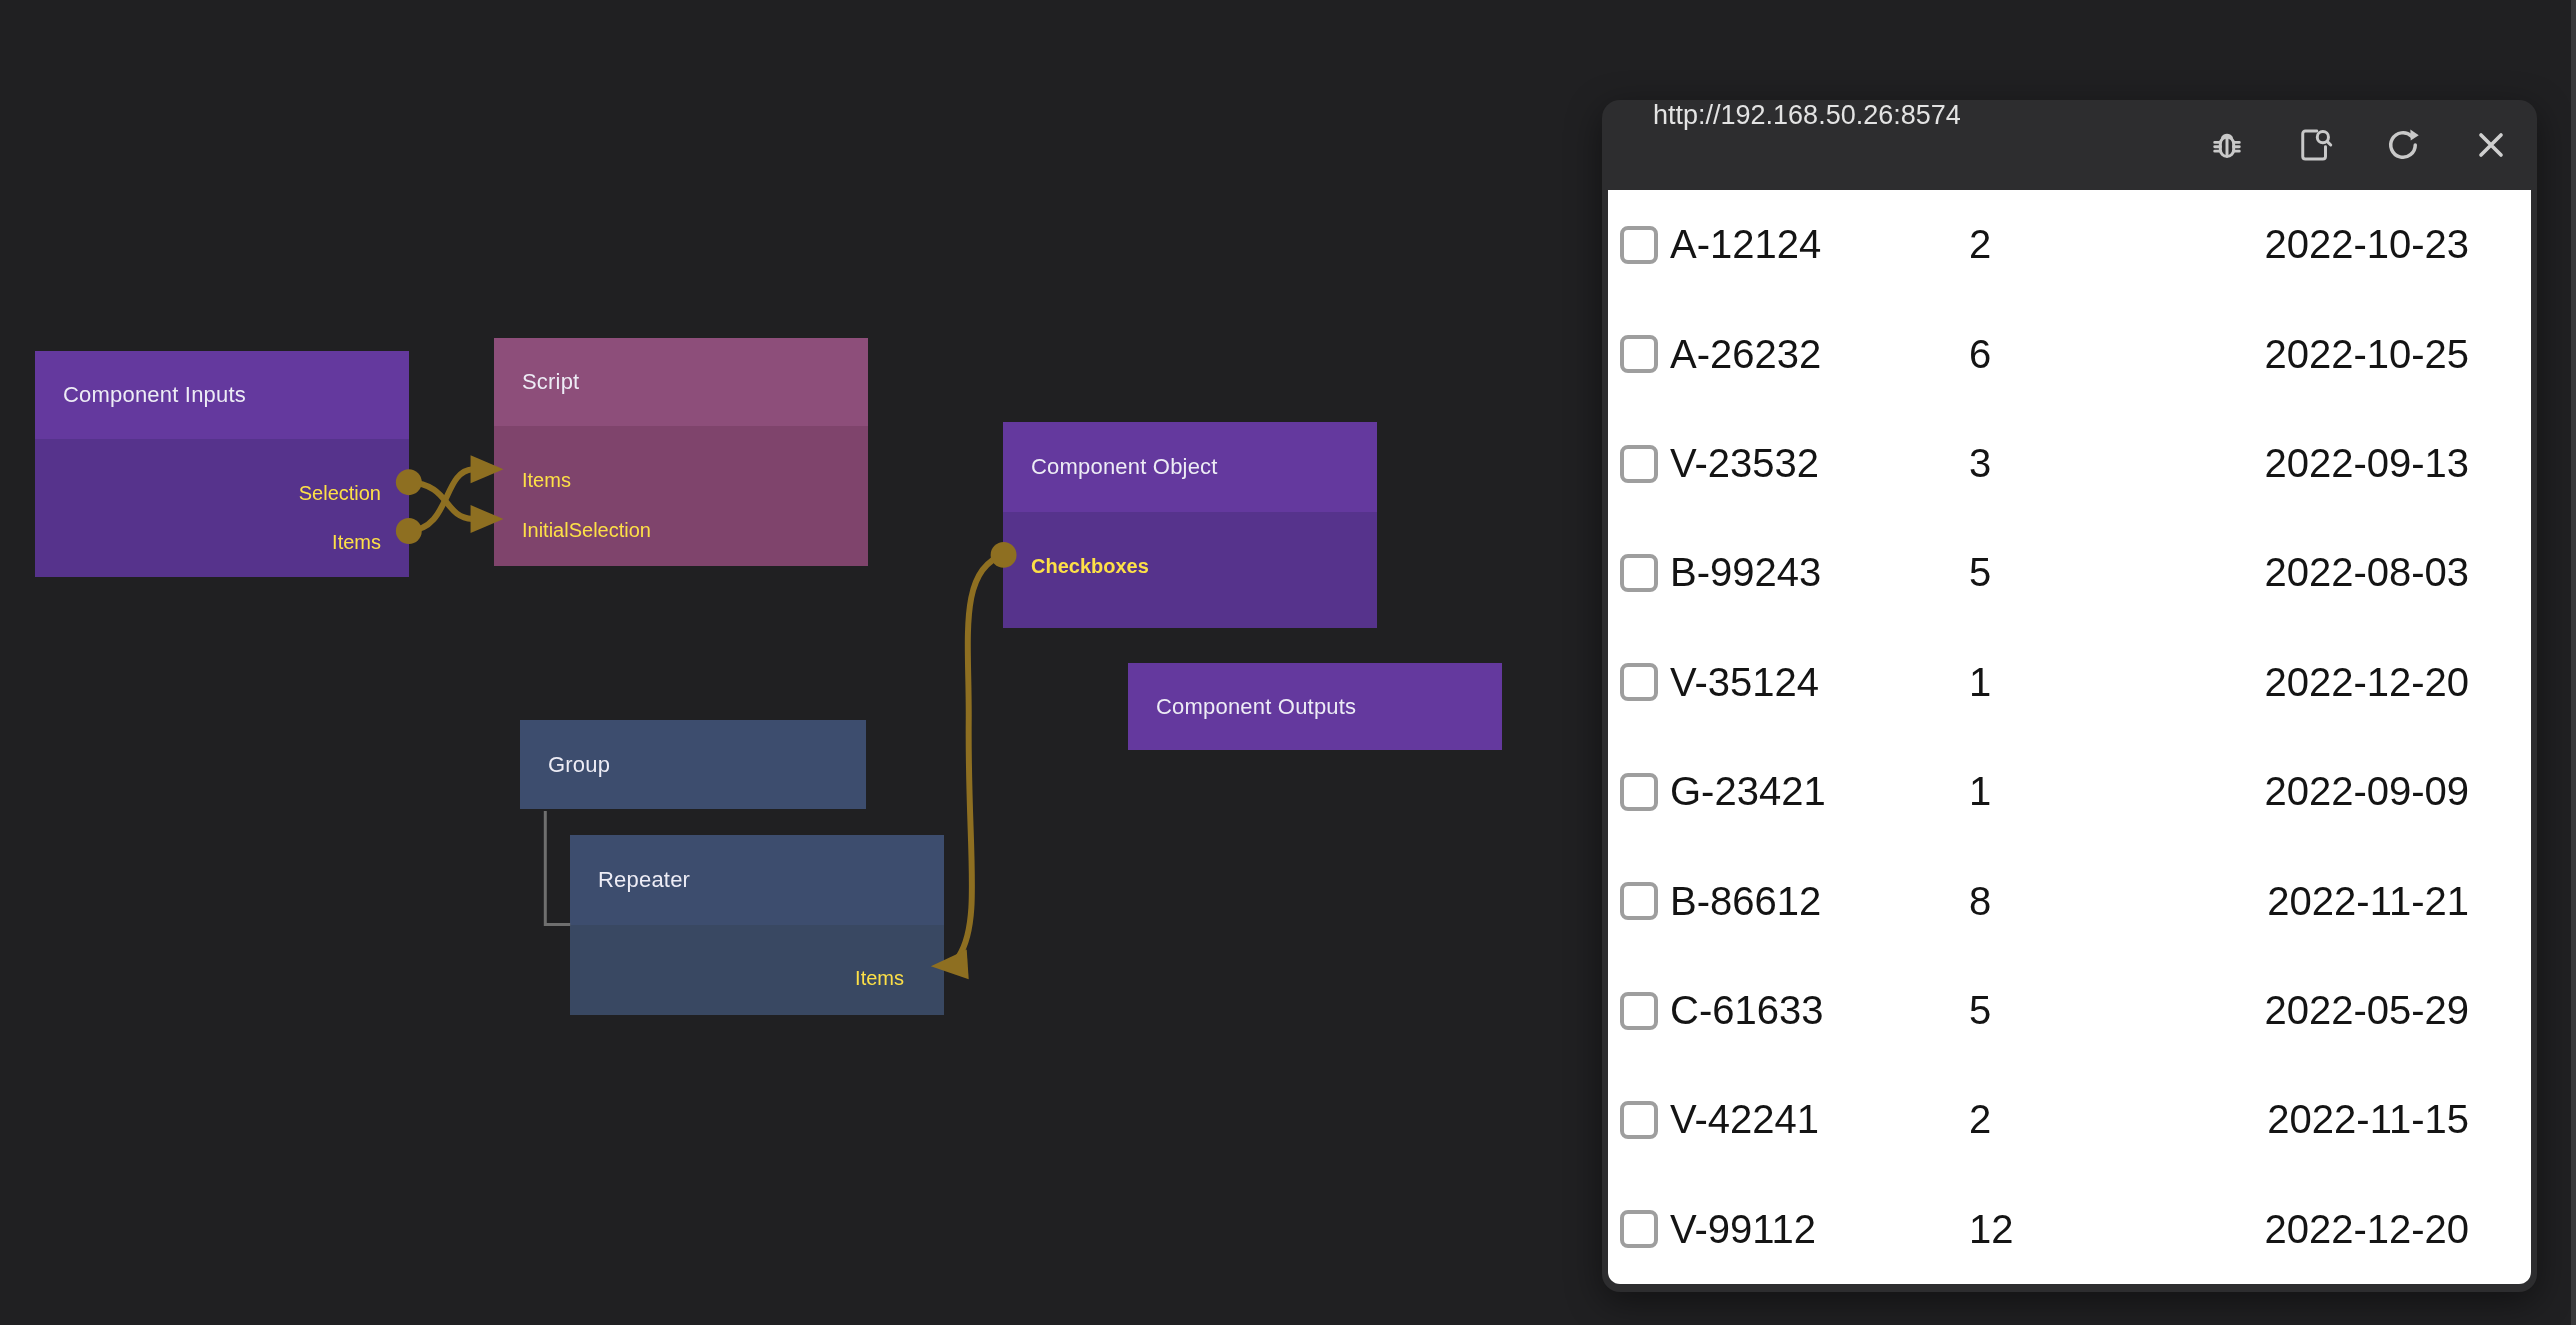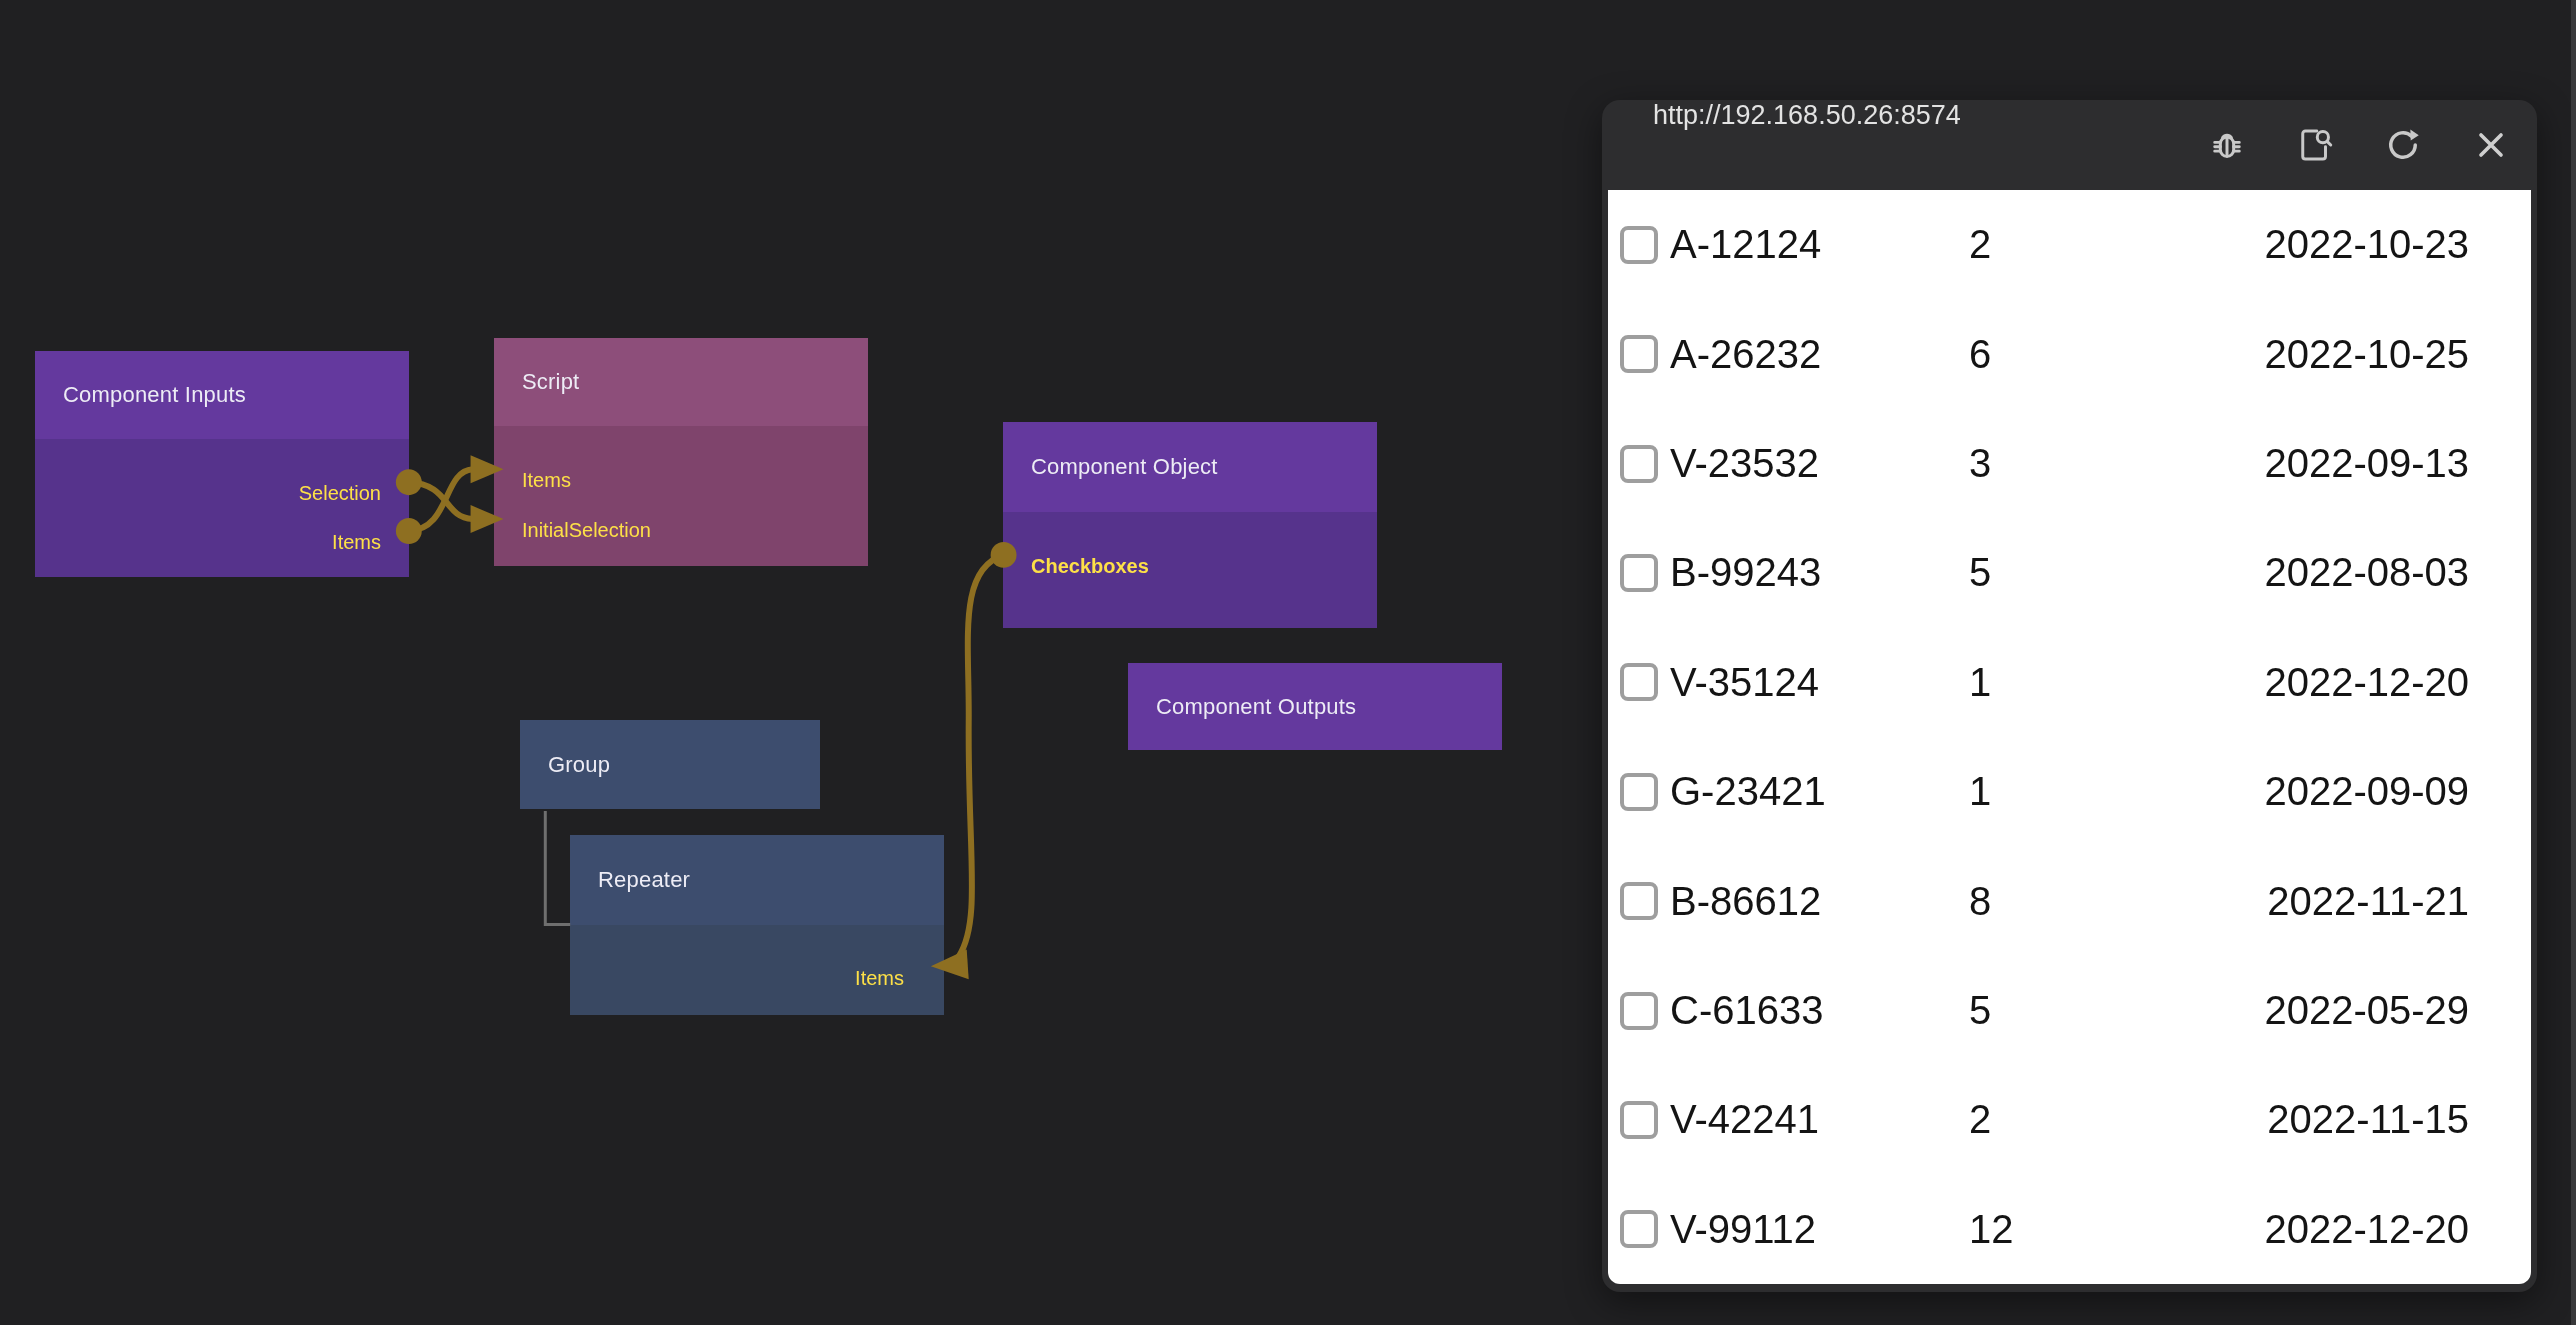--- a/index.html
+++ b/index.html
@@ -28,21 +28,21 @@
   #node-script .hdr{height:88px;background:var(--plum-h);}
   #node-script .body{height:140px;background:var(--plum-b);}
 
   #node-component-object{left:1003px;top:422px;width:374px;height:179px;}
   #node-component-object .hdr{height:90px;background:var(--purple-h);}
   #node-component-object .body{height:116px;background:var(--purple-b);font-weight:bold;}
 
   #node-component-outputs{left:1128px;top:663px;width:374px;height:87px;}
   #node-component-outputs .hdr{height:87px;background:var(--purple-h);}
 
-  #node-group{left:520px;top:720px;width:300px;height:89px;}
+  #node-group{left:520px;top:720px;width:346px;height:89px;}
   #node-group .hdr{height:89px;background:var(--slate-h);}
 
   #node-repeater{left:570px;top:835px;width:374px;height:179px;}
   #node-repeater .hdr{height:90px;background:var(--slate-h);}
   #node-repeater .body{height:90px;background:var(--slate-b);}
 
   svg.wires{position:absolute;left:0;top:0;width:2576px;height:1325px;pointer-events:none;}
   .wire{stroke:var(--wire);stroke-width:6;fill:none;stroke-linecap:round;}
   .wire-dot{fill:var(--wire);}
   .wire-arrow{fill:var(--wire);}

